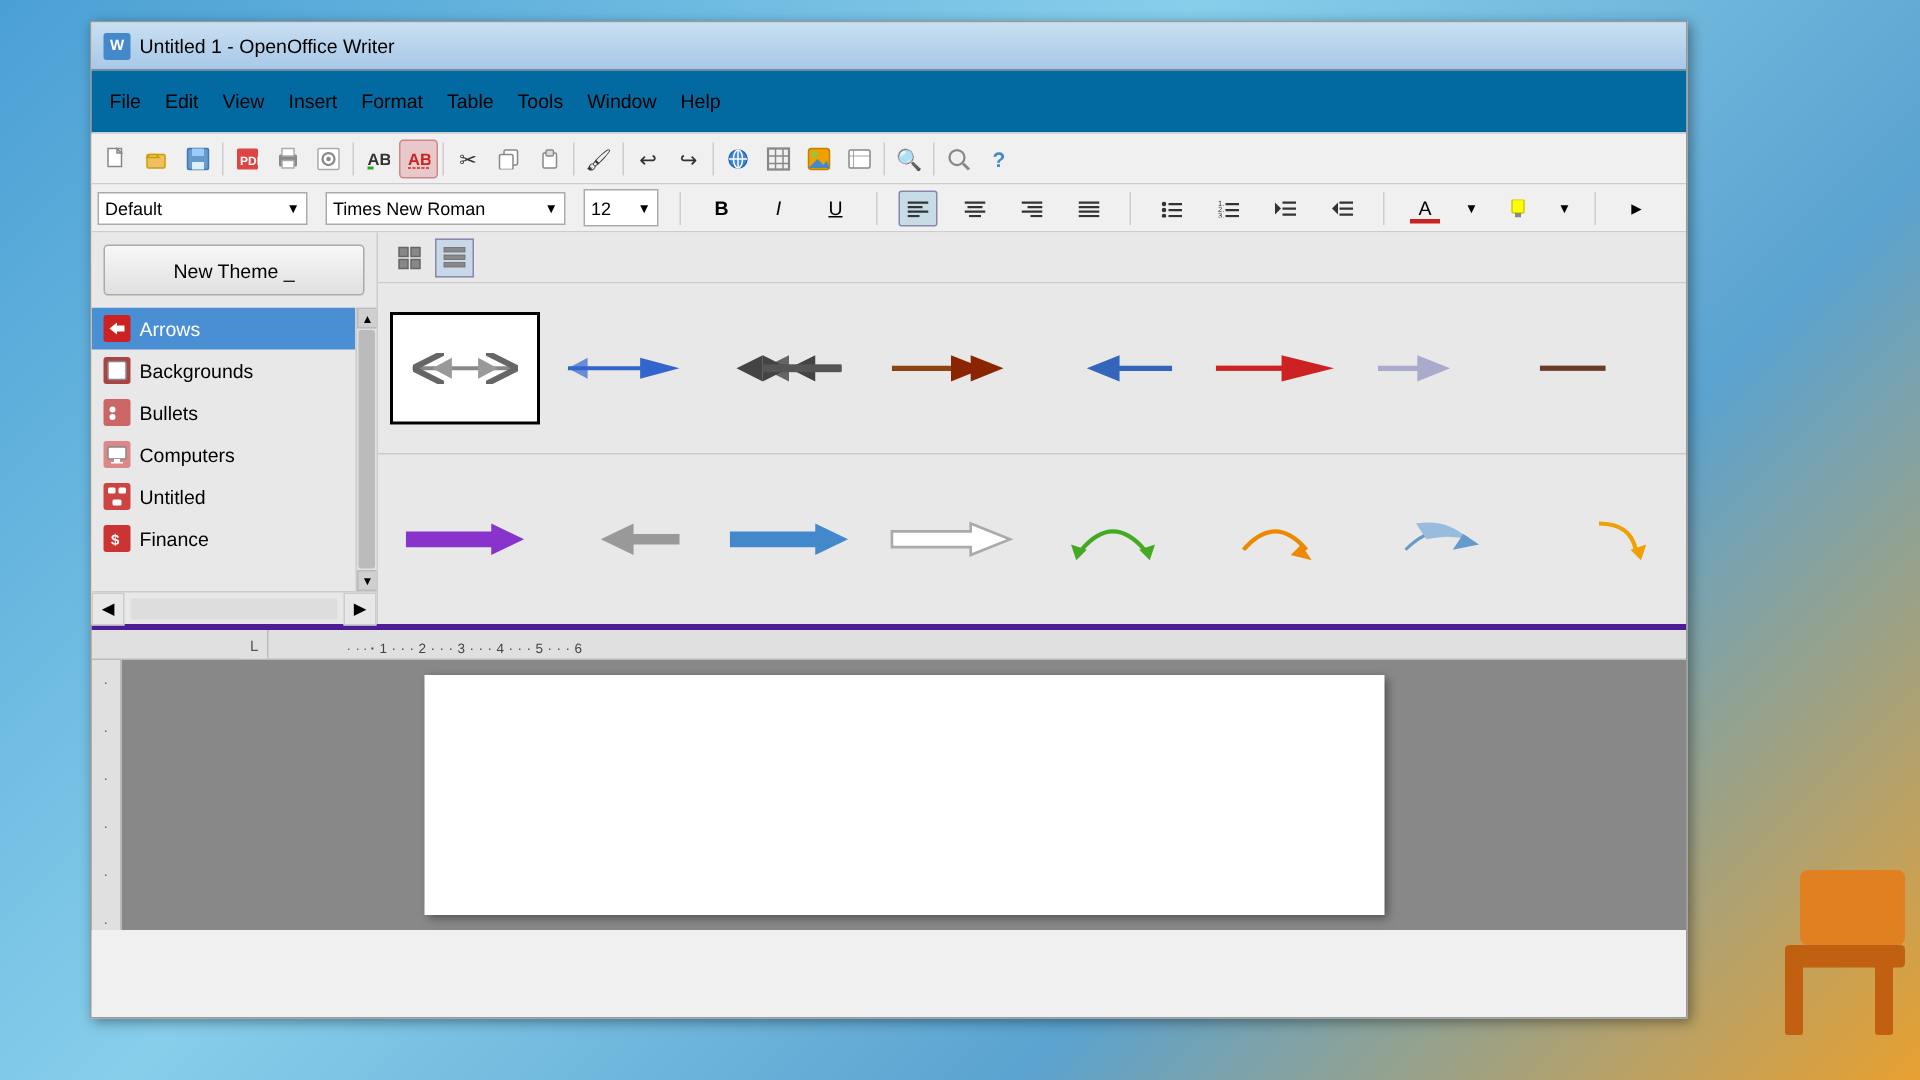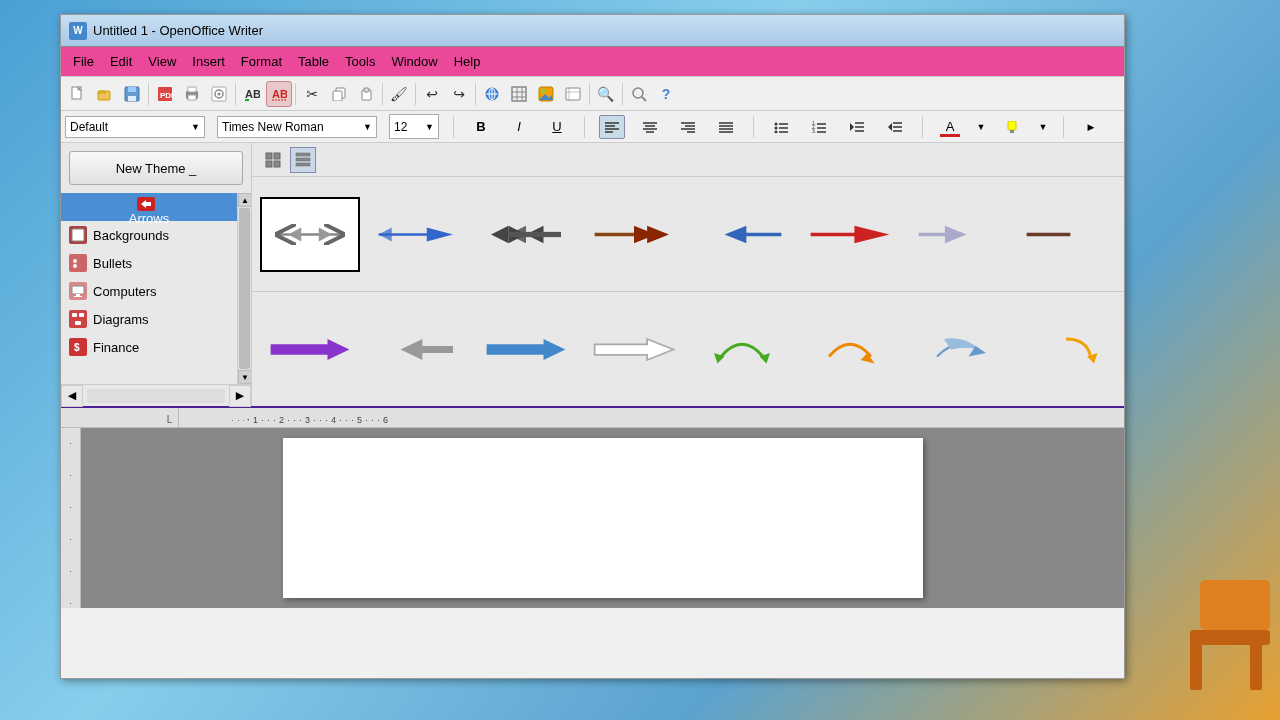--- a/index.html
+++ b/index.html
@@ -41,22 +41,22 @@
       display: flex;
       align-items: center;
       justify-content: center;
       color: white;
       font-size: 10px;
       font-weight: bold;
     }
 
     
     #menu-bar {
-      height: 30px;
-      background: #ec4899;
+      height: 42px;
+      background: #0369a1;
       display: flex;
       align-items: center;
       padding: 0 4px;
       border-bottom: 1px solid #ccc;
       text-align: center;
     }
     .menu-item {
       padding: 2px 8px;
       cursor: pointer;
       border-radius: 3px;
@@ -156,21 +156,21 @@
       border: 1px solid transparent;
     }
     .fmt-bold { font-weight: bold; }
     .fmt-italic { font-style: italic; }
     .fmt-underline { text-decoration: underline; }
 
     
     #gallery-panel {
       display: flex;
       height: 265px;
-      border-bottom: 2px solid #4c1d95;
+      border-bottom: 4px solid #4c1d95;
       background: #e8e8e8;
     }
     #new-theme-btn {
       margin: 8px;
       height: 34px;
       background: linear-gradient(to bottom, #f8f8f8, #e0e0e0);
       border: 1px solid #aaa;
       display: flex;
       align-items: center;
       justify-content: center;
@@ -187,21 +187,20 @@
       display: flex;
       align-items: center;
       padding: 4px 8px;
       cursor: pointer;
       height: 28px;
       font-size: 13px;
     }
     .sidebar-item.active {
       background: #4a8fd4;
       color: white;
-      flex-direction: column;
     }
     .sidebar-icon {
       width: 18px;
       height: 18px;
       border-radius: 2px;
       margin-right: 6px;
       display: flex;
       align-items: center;
       justify-content: center;
       font-size: 10px;
@@ -683,21 +682,21 @@
             <span>Computers</span>
           </div>
           <div class="sidebar-item">
             <div class="sidebar-icon" style="background:#cc4444;">
               <svg width="14" height="14" viewBox="0 0 14 14">
                   <rect x="1" y="1" width="5" height="4" rx="1" fill="white"></rect>
                   <rect x="8" y="1" width="5" height="4" rx="1" fill="white"></rect>
                   <rect x="4" y="9" width="6" height="4" rx="1" fill="white"></rect>
                 </svg>
             </div>
-            <span>Diagrams</span>
+            <span>Untitled</span>
           </div>
           <div class="sidebar-item">
             <div class="sidebar-icon" style="background:#cc3333;">
               <svg width="14" height="14" viewBox="0 0 14 14">
                   <text x="3" y="11" font-size="10" fill="white" font-weight="bold">$</text>
                 </svg>
             </div>
             <span>Finance</span>
           </div>
         </div>

